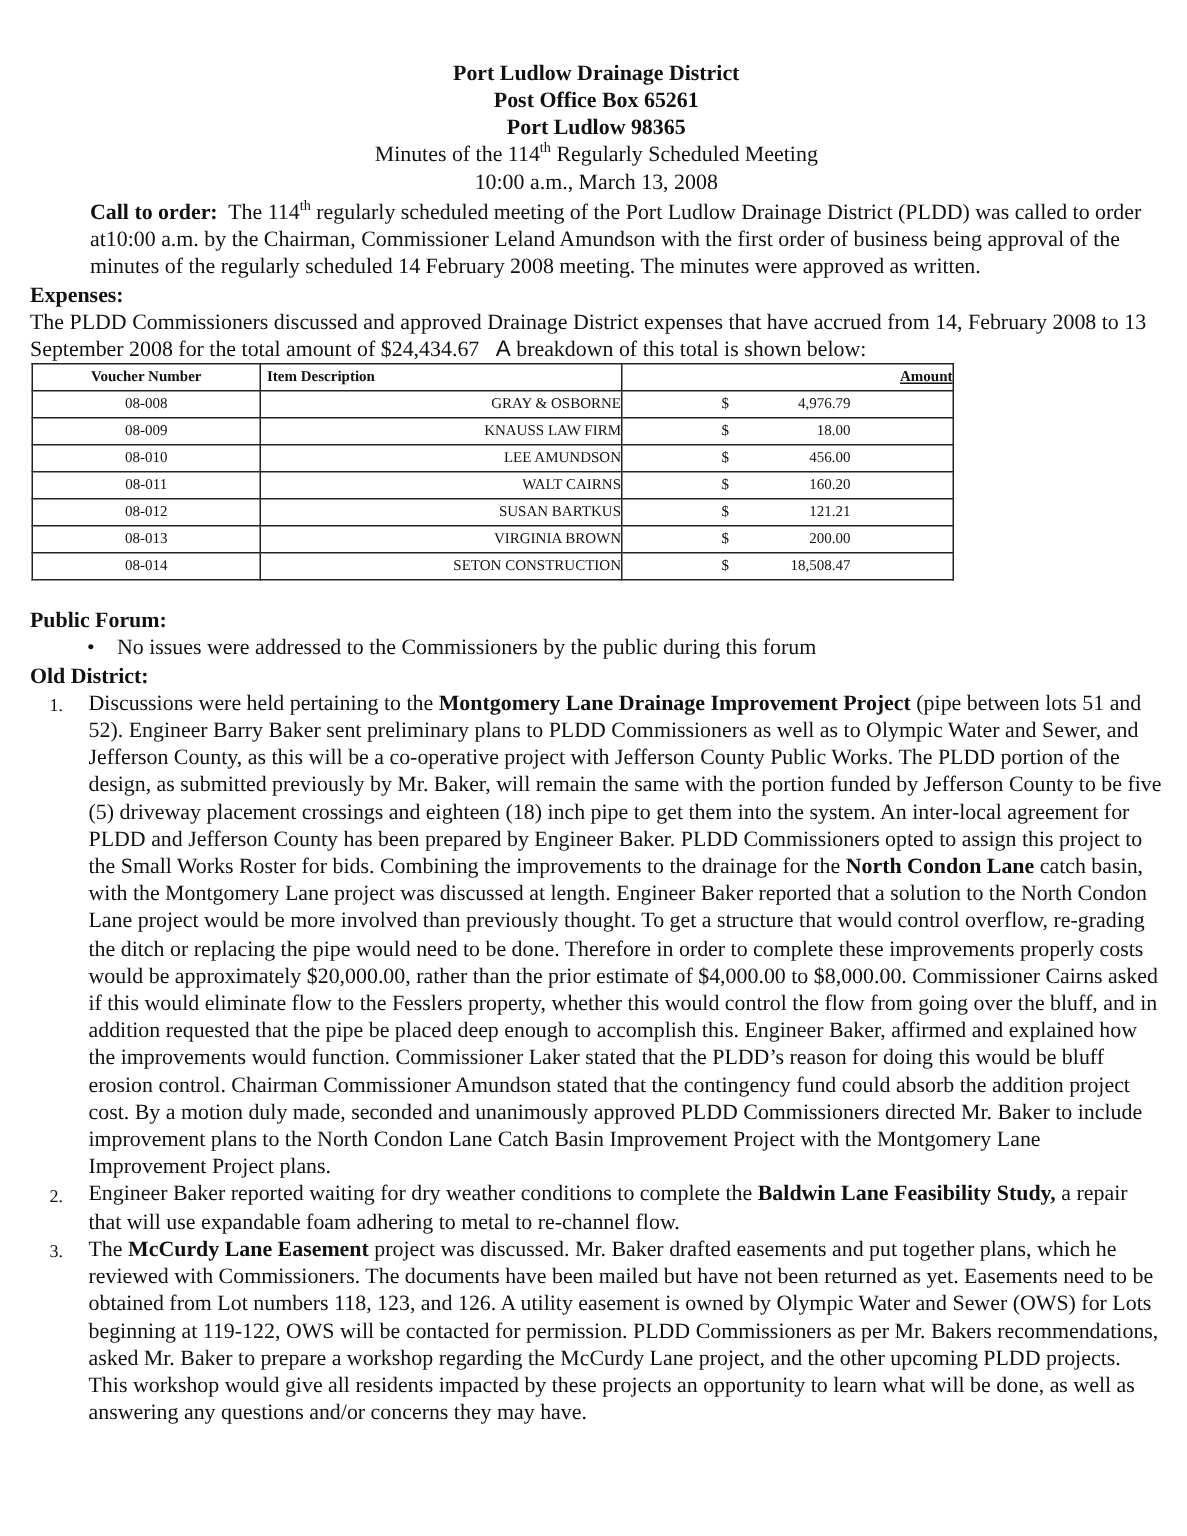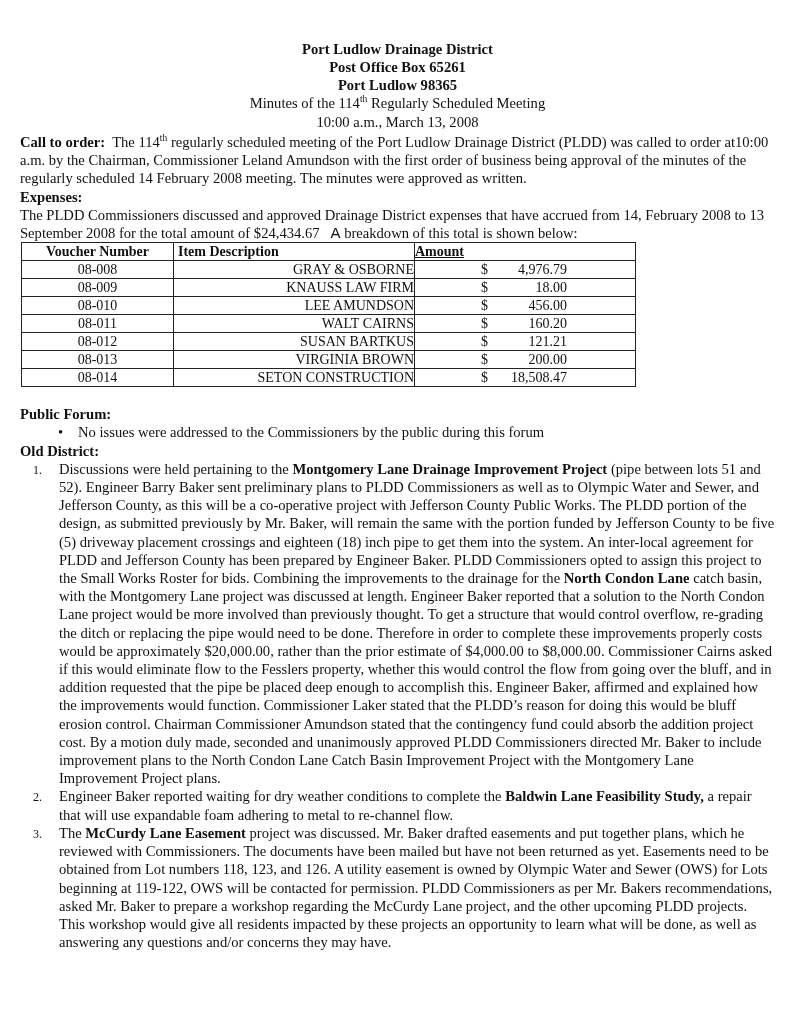--- a/index.html
+++ b/index.html
@@ -15,21 +15,21 @@
   sup { font-size: 9.5px; line-height: 0; vertical-align: 6px; }
   .p { margin: 0; text-align: left; }
   .lbl { font-weight: bold; }
   .sans-a { font-family: "Liberation Sans", "DejaVu Sans", sans-serif; font-size: 15px; }
   table.exp {
     border-collapse: collapse; margin-top: 0px; margin-left: 1px;
     width: 611px; table-layout: fixed;
   }
   table.exp td, table.exp th {
     border: 1.3px solid #222; padding: 0; height: 17px; line-height: 17px;
-    font-size: 14px; font-weight: normal;
+    font-size: 10px; font-weight: normal;
   }
   table.exp th { font-weight: bold; }
   .c1 { width: 151px; text-align: center; }
   .c2 { width: 236px; }
   .c3 { width: 220px; }
   th.c2 { text-align: left; padding-left: 4px !important; font-family: Liberation Serif, serif; }
   td.c2 { text-align: right; }
   .amt { display: flex; justify-content: space-between; padding: 0 68px 0 66px; }
   .section-gap { height: 18px; }
   ul.forum { margin: 0; padding-left: 38px; list-style: none; }
@@ -46,35 +46,35 @@
 <div class="page">
 
   <div class="header">
     <div class="b">Port Ludlow Drainage District</div>
     <div class="b">Post Office Box 65261</div>
     <div class="b">Port Ludlow 98365</div>
     <div class="n"><span>Minutes of the 114</span><sup>th</sup><span> Regularly Scheduled Meeting</span></div>
     <div class="n">10:00 a.m., March 13, 2008</div>
   </div>
 
-  <p class="p" style="margin-top:2px;">
+  <p class="p" style="margin-top:2px;margin-left:40px;">
     <span class="lbl">Call to order:</span><span style="white-space:pre-wrap;">  The 114</span><sup>th</sup><span> regularly scheduled meeting of the Port Ludlow Drainage District (PLDD) was called to order at10:00 a.m. by the Chairman, Commissioner Leland Amundson with the first order of business being approval of the minutes of the regularly scheduled 14 February 2008 meeting.  The minutes were approved as written.</span>
   </p>
 
   <div class="lbl">Expenses:</div>
   <p class="p">
     <span style="white-space:pre-wrap;">The PLDD Commissioners discussed and approved Drainage District expenses that have accrued from 14, February 2008 to 13 September 2008 for the total amount of $24,434.67   </span><span class="sans-a">A</span><span> breakdown of this total is shown below:</span>
   </p>
 
   <table class="exp">
     <thead>
       <tr>
         <th class="c1">Voucher Number</th>
         <th class="c2">Item Description</th>
-        <th class="c3" style="text-align:left;text-decoration:underline;">Amount</th>
+        <th class="c3" style="text-align:right;text-decoration:underline;">Amount</th>
       </tr>
     </thead>
     <tbody>
       <tr>
         <td class="c1">08-008</td>
         <td class="c2">GRAY &amp; OSBORNE</td>
         <td class="c3">
             <div class="amt">
               <span>$</span>
               <span>4,976.79</span>

